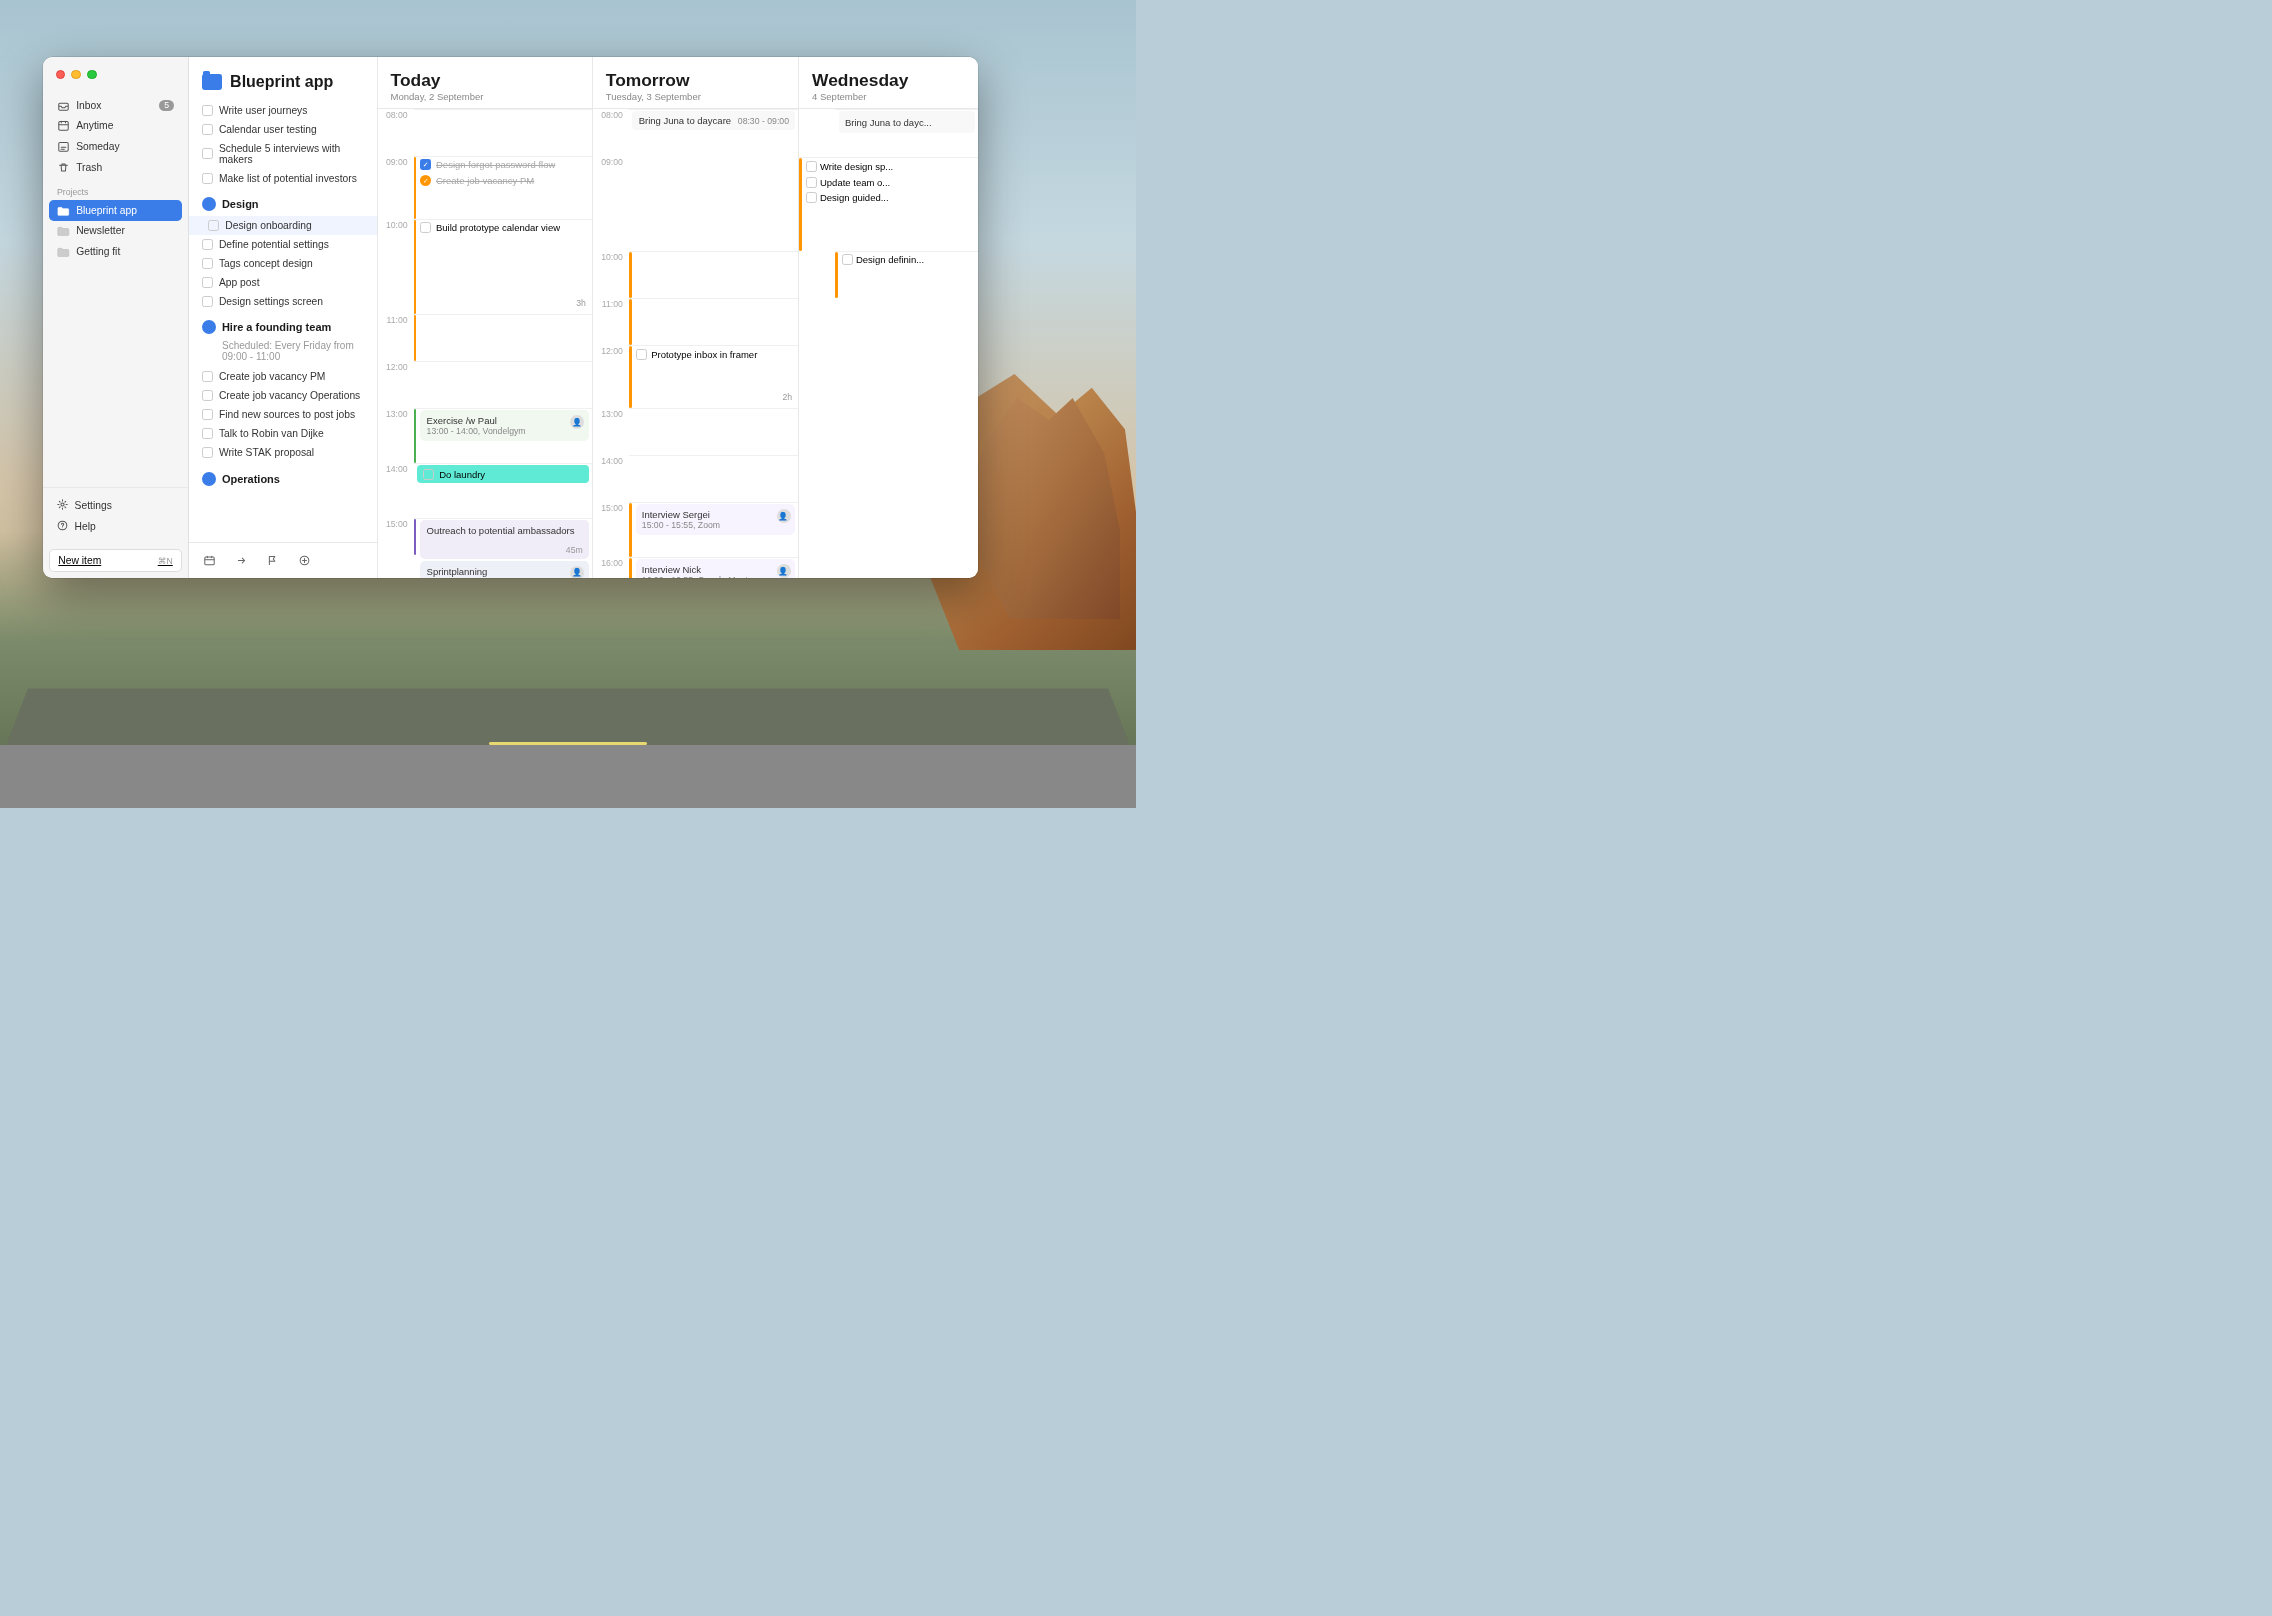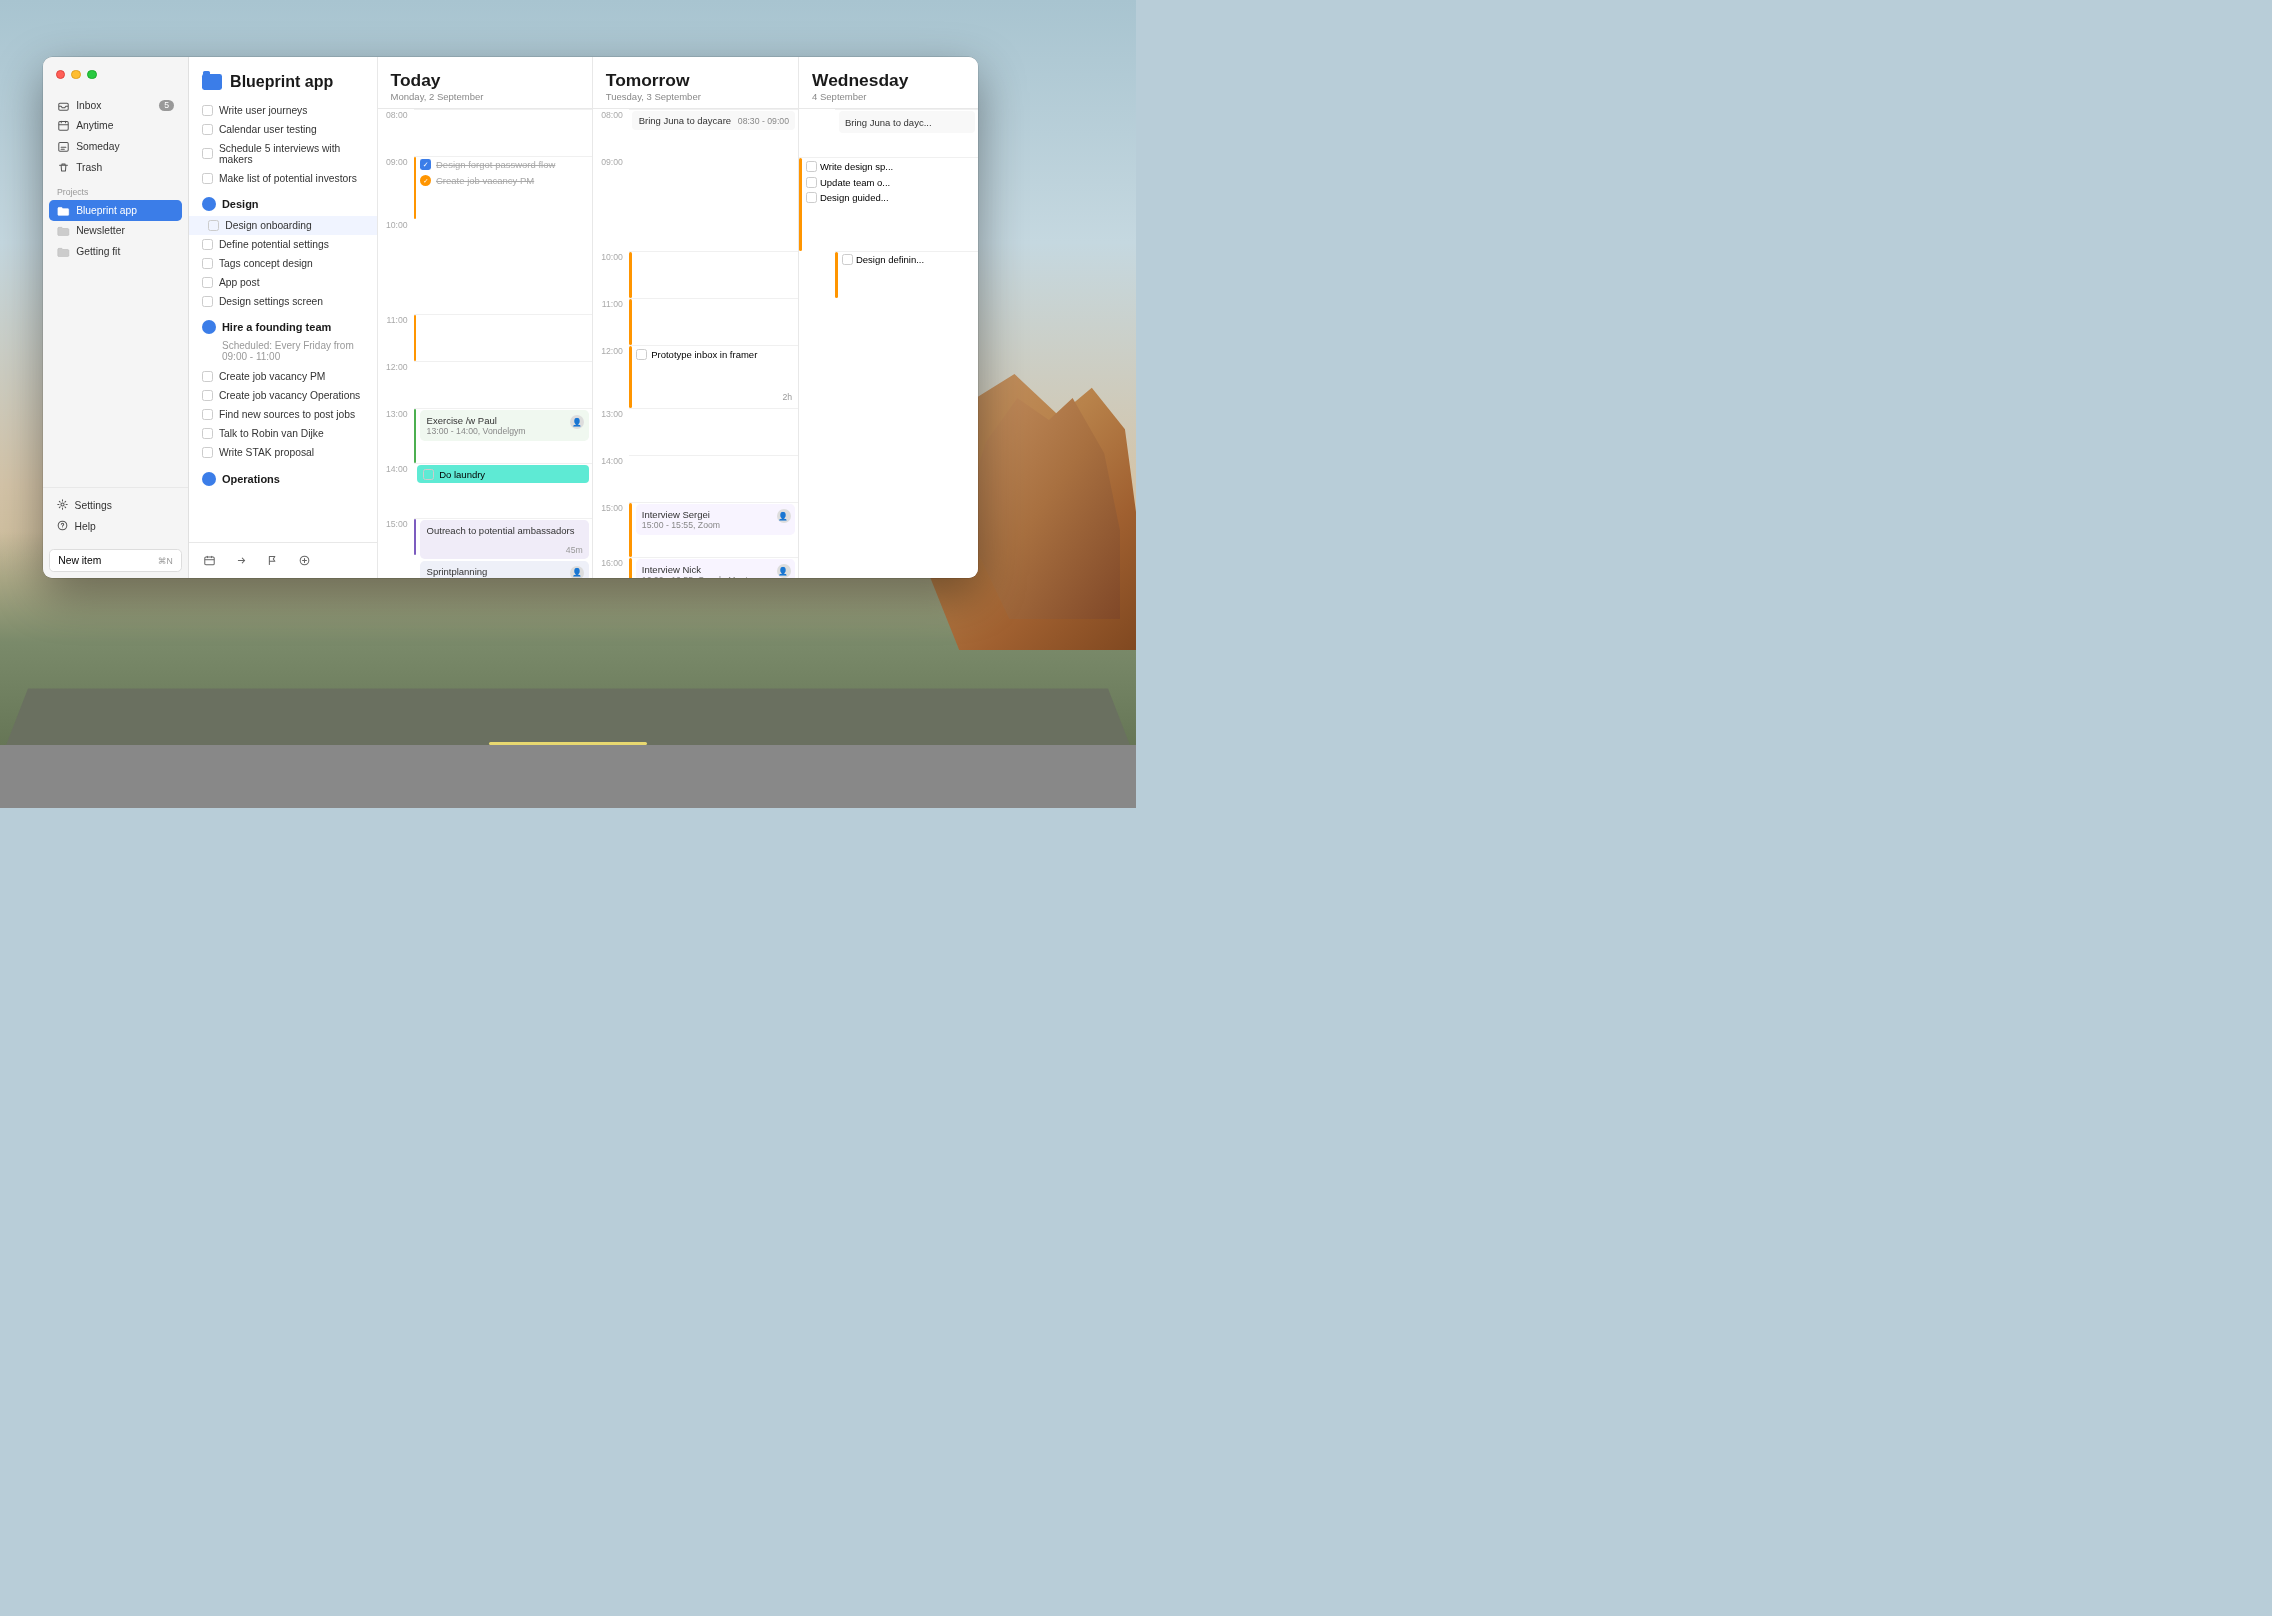--- a/index.html
+++ b/index.html
@@ -126,20 +126,21 @@
       margin: 6.3px;
       background: white;
       border: 0.8px solid #ddd;
       border-radius: 4.7px;
       padding: 4.7px 8px;
       display: flex;
       align-items: center;
       justify-content: space-between;
       cursor: pointer;
       font-size: 10.3px;
+      text-decoration: underline;
     }
     .new-item-shortcut {
       color: #999;
       font-size: 8.7px;
     }
 
     
     .project-panel {
       width: 189px;
       min-width: 189px;
@@ -576,20 +577,28 @@
               </div>
               <div style="display:flex;align-items:center;gap:4.7px;padding:2.4px 3.2px 2.4px 6.3px;">
                 <div class="checked-icon-alt">✓</div>
                 <span class="strikethrough" style="font-size:9.5px;">Create job vacancy PM</span>
               </div>
             </div>
           </div>
 
           <div class="time-slot" style="height:95px;position:relative;">
             <div class="time-slot-label">10:00</div>
+            <div class="time-slot-content" style="position:relative;">
+              <div style="position:absolute;left:0;top:0;bottom:0;width:2.4px;background:#ff9500;border-radius:1.6px;z-index:2;"></div>
+              <div style="display:flex;align-items:center;gap:4.7px;padding:2.4px 3.2px 2.4px 6.3px;">
+                <div class="task-checkbox"></div>
+                <span style="font-size:9.5px;">Build prototype calendar view</span>
+              </div>
+              <div style="position:absolute;right:6.3px;bottom:6.3px;font-size:8.7px;color:#999;">3h</div>
+            </div>
           </div>
 
           <div class="time-slot" style="height:47px;">
             <div class="time-slot-label">11:00</div>
             <div class="time-slot-content" style="position:relative;">
               <div style="position:absolute;left:0;top:0;bottom:0;width:2.4px;background:#ff9500;border-radius:1.6px;z-index:2;"></div>
             </div>
           </div>
 
           <div class="time-slot" style="height:47px;">

